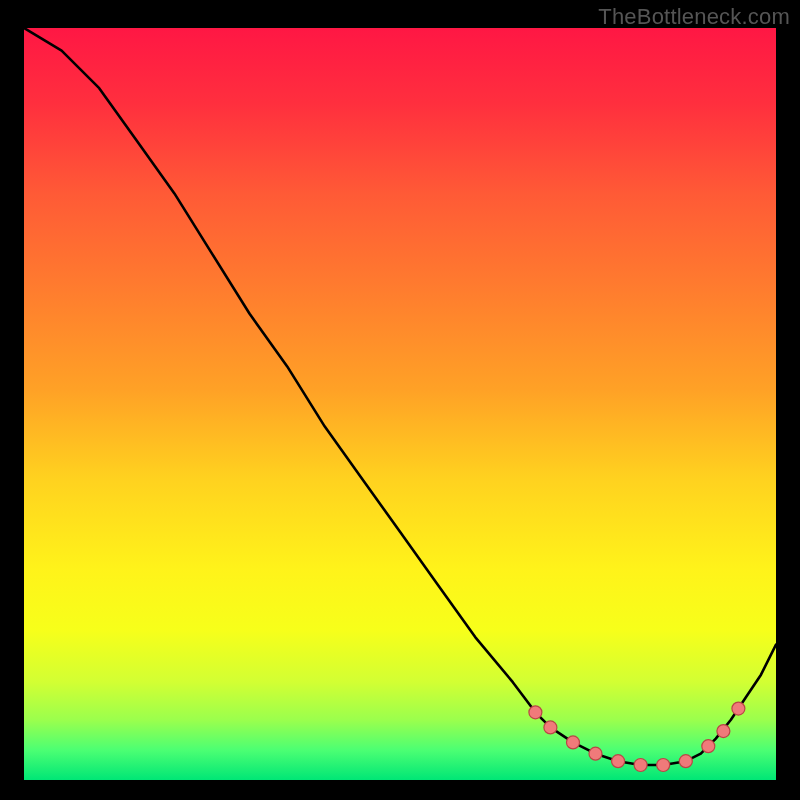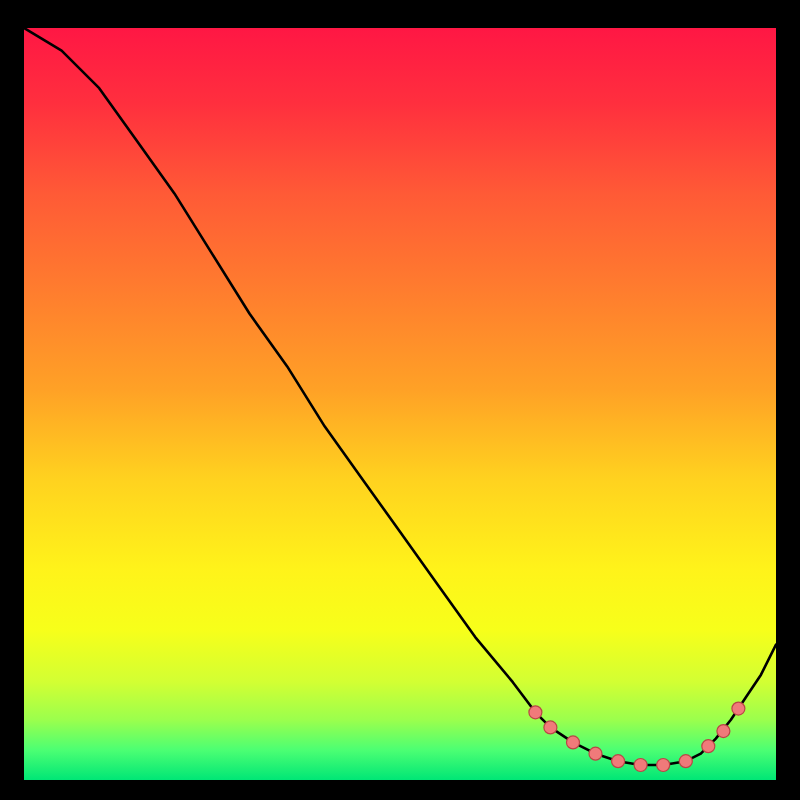--- a/index.html
+++ b/index.html
@@ -37,20 +37,21 @@
     width: 752px;
     height: 752px;
     display: block;
   }
 </style>
 </head>
 <body>
 
 <div class="stage">
 
+  <div class="watermark">TheBottleneck.com</div>
 
   <div class="plot">
     <svg viewBox="0 0 752 752">
       <defs>
         <linearGradient id="bg-grad" x1="0" y1="0" x2="0" y2="1">
             <stop offset="0.0%" stop-color="#ff1744"></stop>
             <stop offset="10.0%" stop-color="#ff2f3e"></stop>
             <stop offset="22.0%" stop-color="#ff5a36"></stop>
             <stop offset="35.0%" stop-color="#ff7d2e"></stop>
             <stop offset="48.0%" stop-color="#ffa126"></stop>

